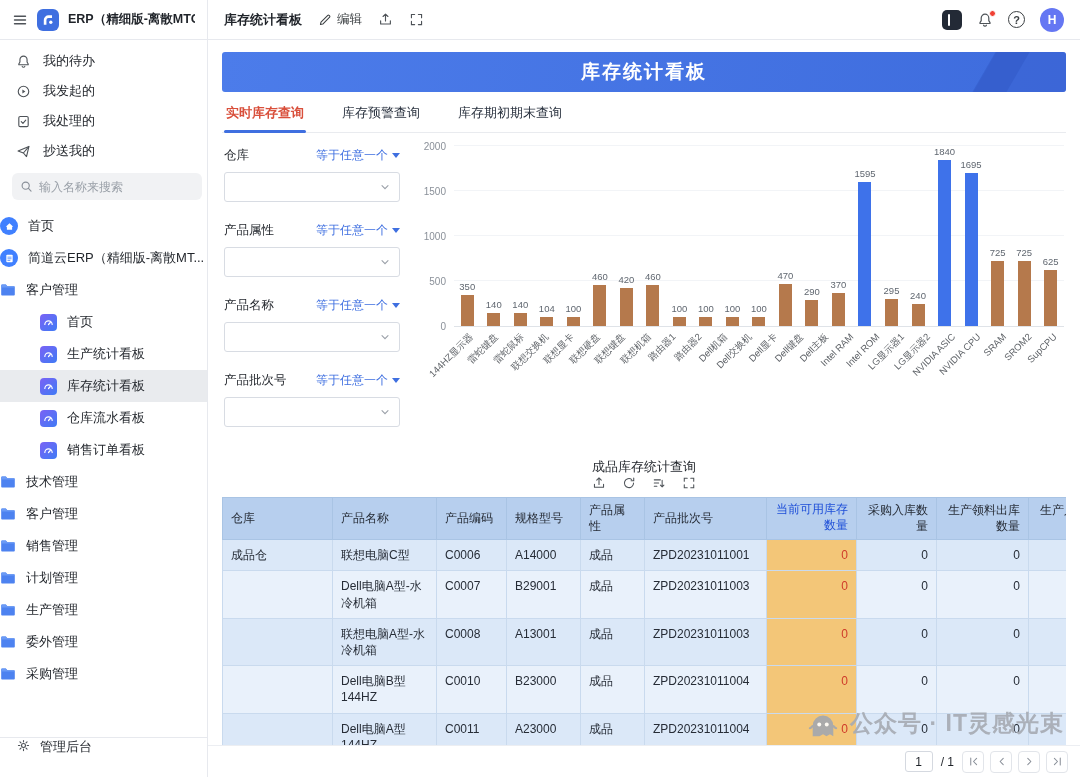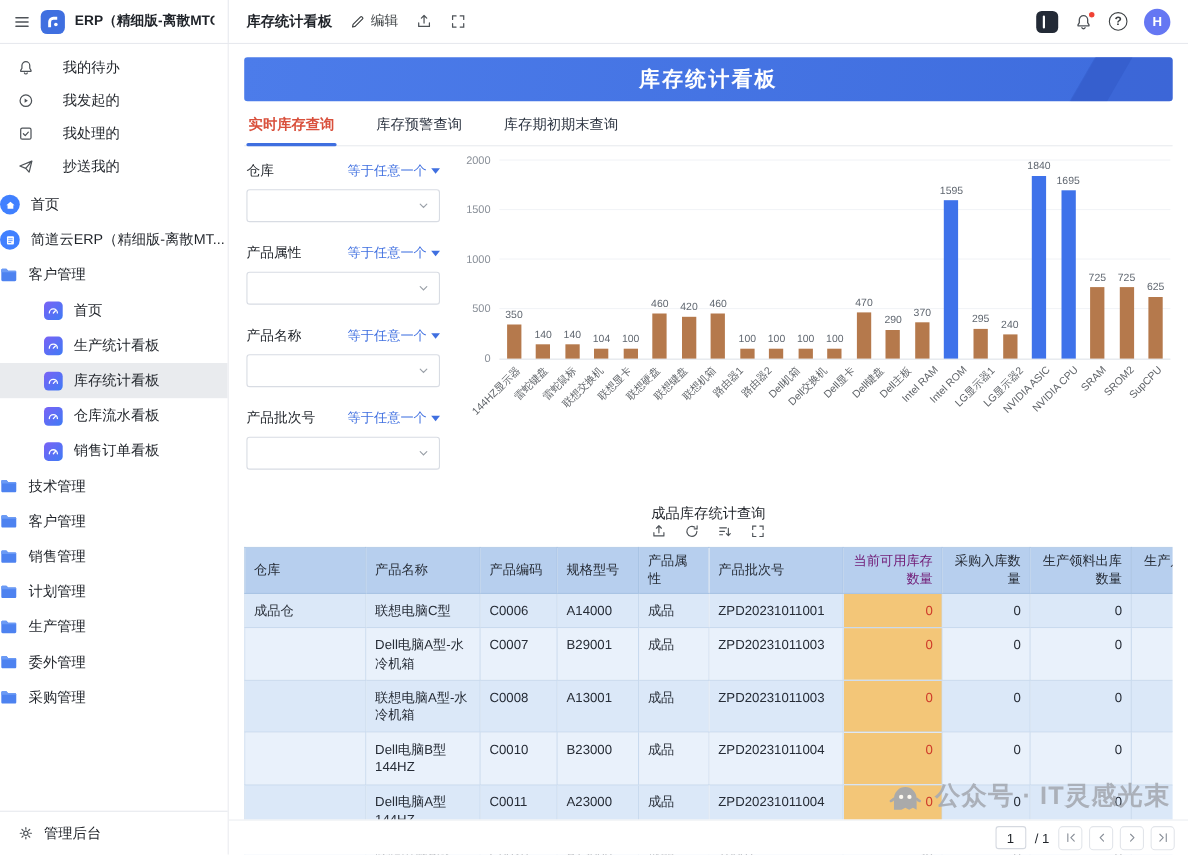--- a/index.html
+++ b/index.html
@@ -24,35 +24,35 @@
   .help-btn { width:17px; height:17px; border-radius:50%; border:1.5px solid #3c4043; color:#3c4043; font-size:11px; font-weight:bold; display:flex; align-items:center; justify-content:center; cursor:pointer; }
   .avatar { width:24px; height:24px; border-radius:50%; background:#6577f3; color:#fff; font-size:12px; font-weight:bold; display:flex; align-items:center; justify-content:center; cursor:pointer; }
 
   
   .body-row { display:flex; height:737px; }
   .sidebar { width:208px; flex:none; border-right:1px solid #e7e9ee; display:flex; flex-direction:column; background:#fff; }
   .main { flex:1; min-width:0; position:relative; background:#fff; padding:0 14px; overflow:hidden; }
 
   
   .quick { padding:6px 0 2px; }
-  .quick-item { height:30px; display:flex; align-items:center; gap:26px; padding:0 16px; cursor:pointer; }
+  .quick-item { height:30px; display:flex; align-items:center; gap:12px; padding:0 16px; cursor:pointer; }
   .qicon { color:#4e5358; display:flex; flex:none; }
   .search-row { display:flex; gap:8px; padding:5px 12px 8px; align-items:center; }
   .search-box { flex:1; height:27px; background:#f1f2f4; border-radius:6px; display:flex; align-items:center; gap:6px; padding:0 8px; color:#8a9099; }
   .search-input { border:none; background:transparent; outline:none; flex:1; min-width:0; font-size:12px; font-family:inherit; color:#1f2329; }
   .search-input::placeholder { color:#9aa0a8; }
   .add-btn { width:26px; height:26px; flex:none; border:1px solid #dcdfe4; border-radius:6px; background:#fff; color:#5f6368; display:flex; align-items:center; justify-content:center; cursor:pointer; }
   .nav { flex:1; overflow:hidden; padding-top:2px; }
   .nav-item { height:32px; display:flex; align-items:center; gap:10px; padding:0 0; cursor:pointer; }
   .nav-item.child { padding-left:40px; }
   .nav-item.selected { background:#e9ebee; }
   .nav-badge { width:18px; height:18px; border-radius:50%; background:#4080ff; display:flex; align-items:center; justify-content:center; flex:none; }
   .app-badge { width:17px; height:17px; border-radius:4px; background:linear-gradient(135deg,#7a62f5,#3f7bf5); display:flex; align-items:center; justify-content:center; flex:none; }
   .nav-label { white-space:nowrap; overflow:hidden; text-overflow:ellipsis; }
-  .sidebar-footer { height:40px; flex:none; border-top:1px solid #e7e9ee; display:flex; align-items:center; gap:9px; padding:0 16px; cursor:pointer; color:#1f2329; }
+  .sidebar-footer { height:40px; flex:none; border-top:1px solid #e7e9ee; display:flex; align-items:flex-start; gap:9px; padding:0 16px; cursor:pointer; color:#1f2329; }
 
   
   .banner { margin-top:12px; height:40px; border-radius:3px; background:linear-gradient(100deg,#4c7cea,#3e6cdd); position:relative; overflow:hidden; display:flex; align-items:center; justify-content:center; }
   .banner::before { content:""; position:absolute; right:-14px; top:0; width:95px; height:100%; background:#3a63d2; transform:skewX(-30deg); opacity:.55; }
   .banner::after { content:""; position:absolute; right:48px; top:0; width:34px; height:100%; background:#2f56c4; transform:skewX(-30deg); opacity:.45; }
   .banner h1 { color:#fff; font-size:19px; letter-spacing:2px; font-weight:bold; z-index:1; }
   .tabs { display:flex; gap:34px; border-bottom:1px solid #e9ebef; padding:0 2px; }
   .tab { padding:12px 2px 10px; font-size:13px; color:#2b3340; position:relative; cursor:pointer; white-space:nowrap; }
   .tab.active { color:#d9503c; font-weight:bold; }
   .tab.active::after { content:""; position:absolute; left:0; right:0; bottom:-1px; height:3px; background:#3f6fe0; border-radius:2px; }
@@ -83,21 +83,21 @@
   .xlabel { position:absolute; top:4px; right:50%; transform:rotate(-45deg); transform-origin:top right; font-size:9.5px; color:#5f6368; white-space:nowrap; }
 
   
   .table-head { display:flex; justify-content:space-between; align-items:center; padding:7px 2px;flex-direction:column; }
   .table-title { font-size:13px; color:#1f2329; }
   .table-tools { display:flex; gap:16px; color:#5f6368; }
   .table-viewport { max-height:280px; overflow:hidden; }
   table { border-collapse:collapse; table-layout:fixed; width:886px; }
   th { background:#b7cfee; border:1px solid #a9c4e4; font-weight:normal; font-size:12px; color:#262c36; text-align:left; padding:5px 8px; height:36px; vertical-align:middle; line-height:1.3; overflow:hidden; }
   th.num { text-align:right; }
-  th.accent { color:#701a75; }
+  th.accent { color:#1d4ed8;font-family:Liberation Mono, monospace; }
   td { border:1px solid #c9daee; font-size:12px; padding:7px 8px; vertical-align:top; line-height:1.35; overflow:hidden; color:#262c36; }
   td.num { text-align:right; }
   .r-dark td { background:#dbe8f8; }
   .r-light td { background:#e9f1fb; }
   td.warn { background:#f3c678; color:#cf3b2a; }
 
   
   .pager-bar { position:absolute; left:0; right:0; bottom:0; height:32px; background:#fff; border-top:1px solid #eceef2; display:flex; align-items:center; justify-content:flex-end; gap:8px; padding:0 12px; z-index:6; }
   .page-input { width:28px; height:21px; border:1px solid #d5d9e0; border-radius:3px; text-align:center; font-size:12px; font-family:inherit; outline:none; color:#1f2329; }
   .page-total { font-size:12px; color:#1f2329; }
@@ -192,20 +192,38 @@
         <div class="quick-item">
           <span class="qicon">
             <svg width="15" height="15" viewBox="0 0 16 16" fill="none" stroke="currentColor" stroke-width="1.2" stroke-linejoin="round">
               <path d="M2.2 7.4L13.8 2.6 11.2 13.4 7.9 9.6z"></path>
               <path d="M7.9 9.6l5.9-7"></path>
             </svg>
           </span>
           <span class="nav-label">抄送我的</span>
         </div>
       </div>
+    <div class="search-row">
+      <div class="search-box">
+        <span>
+            <svg width="13" height="13" viewBox="0 0 16 16" fill="none" stroke="currentColor" stroke-width="1.4" stroke-linecap="round">
+              <circle cx="7" cy="7" r="4.4"></circle>
+              <path d="M10.4 10.4L13.6 13.6"></path>
+            </svg>
+          </span>
+        <input class="search-input" placeholder="输入名称来搜索" style="">
+      </div>
+      <span class="add-btn">
+        <span>
+            <svg width="12" height="12" viewBox="0 0 12 12" fill="none" stroke="currentColor" stroke-width="1.4" stroke-linecap="round">
+              <path d="M6 1.5v9M1.5 6h9"></path>
+            </svg>
+          </span>
+      </span>
+    </div>
     <div class="nav">
         <div class="nav-item">
           <span class="nav-badge">
             <svg width="11" height="11" viewBox="0 0 16 16">
               <path d="M2.6 8.2L8 3.4l5.4 4.8h-1.6v4.4H4.2V8.2z" fill="#fff"></path>
             </svg>
           </span>
           <span class="nav-label">首页</span>
         </div>
         <div class="nav-item">

